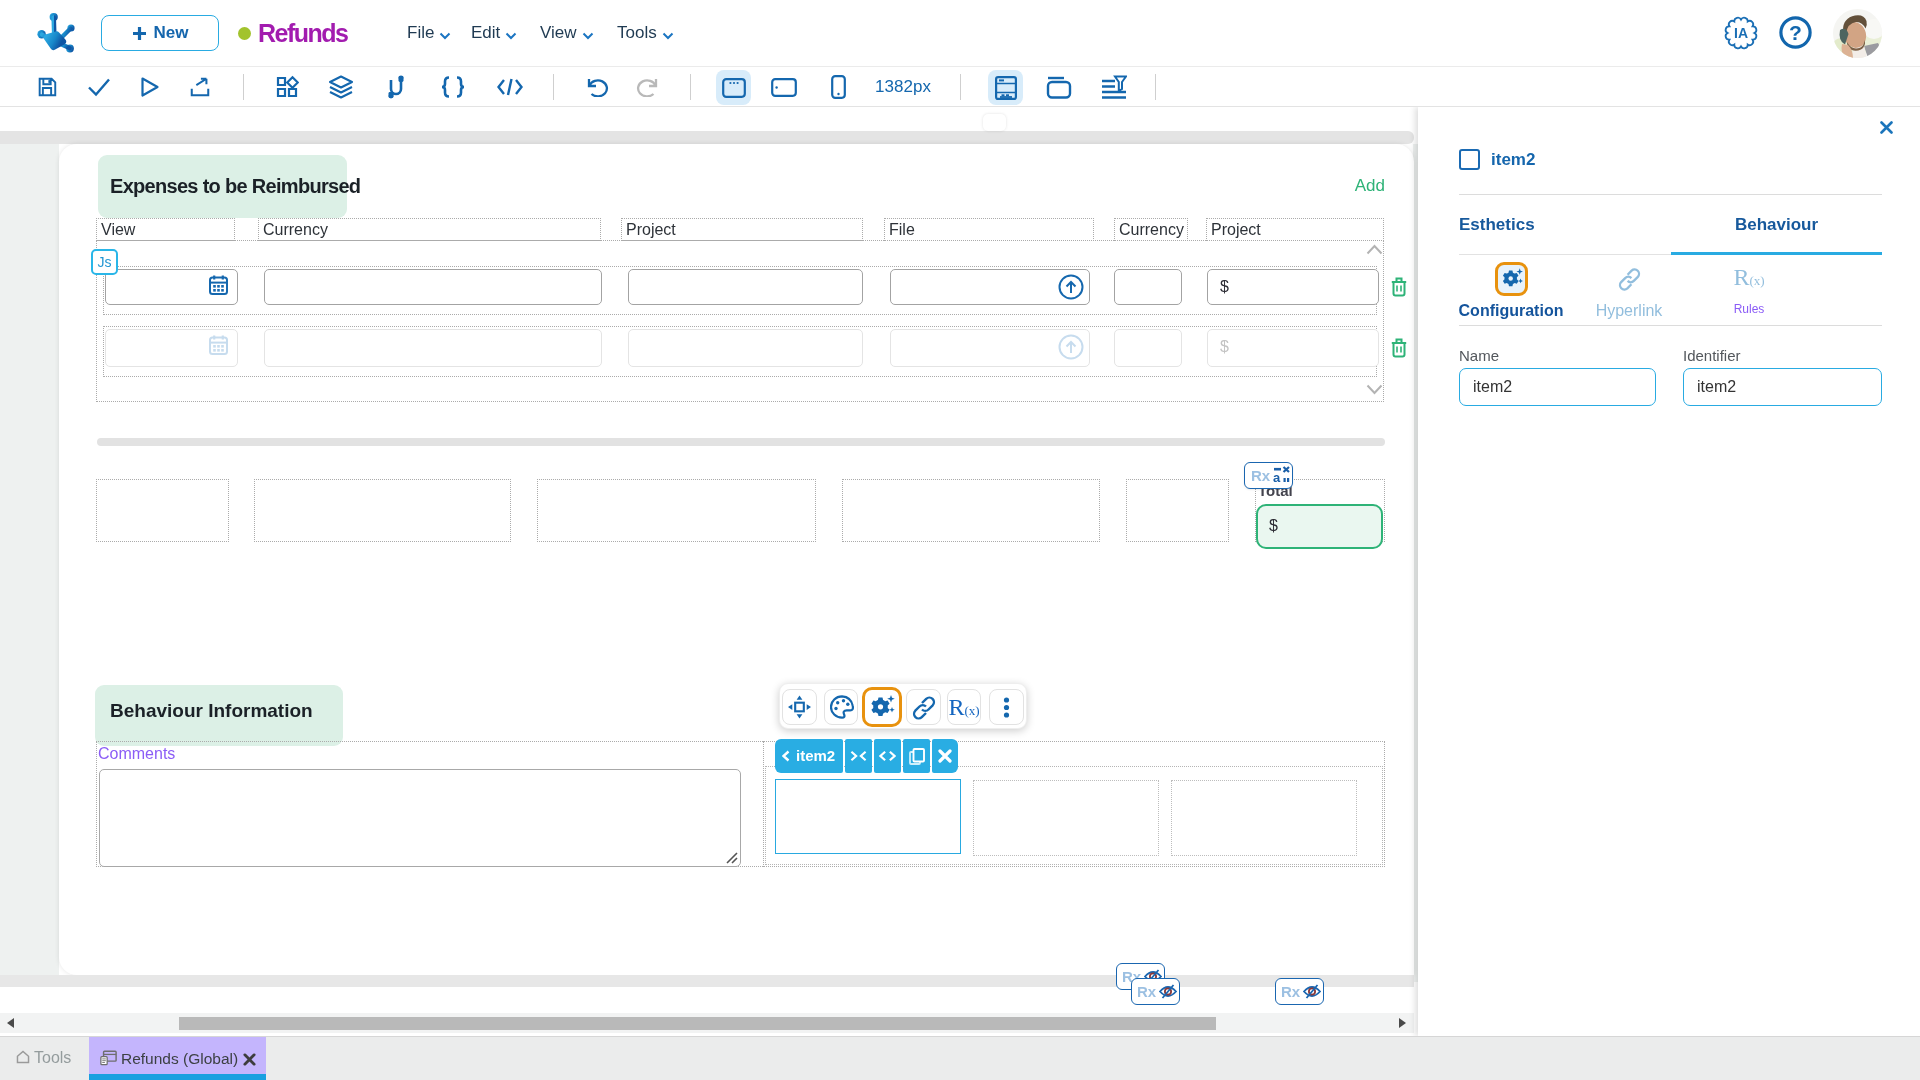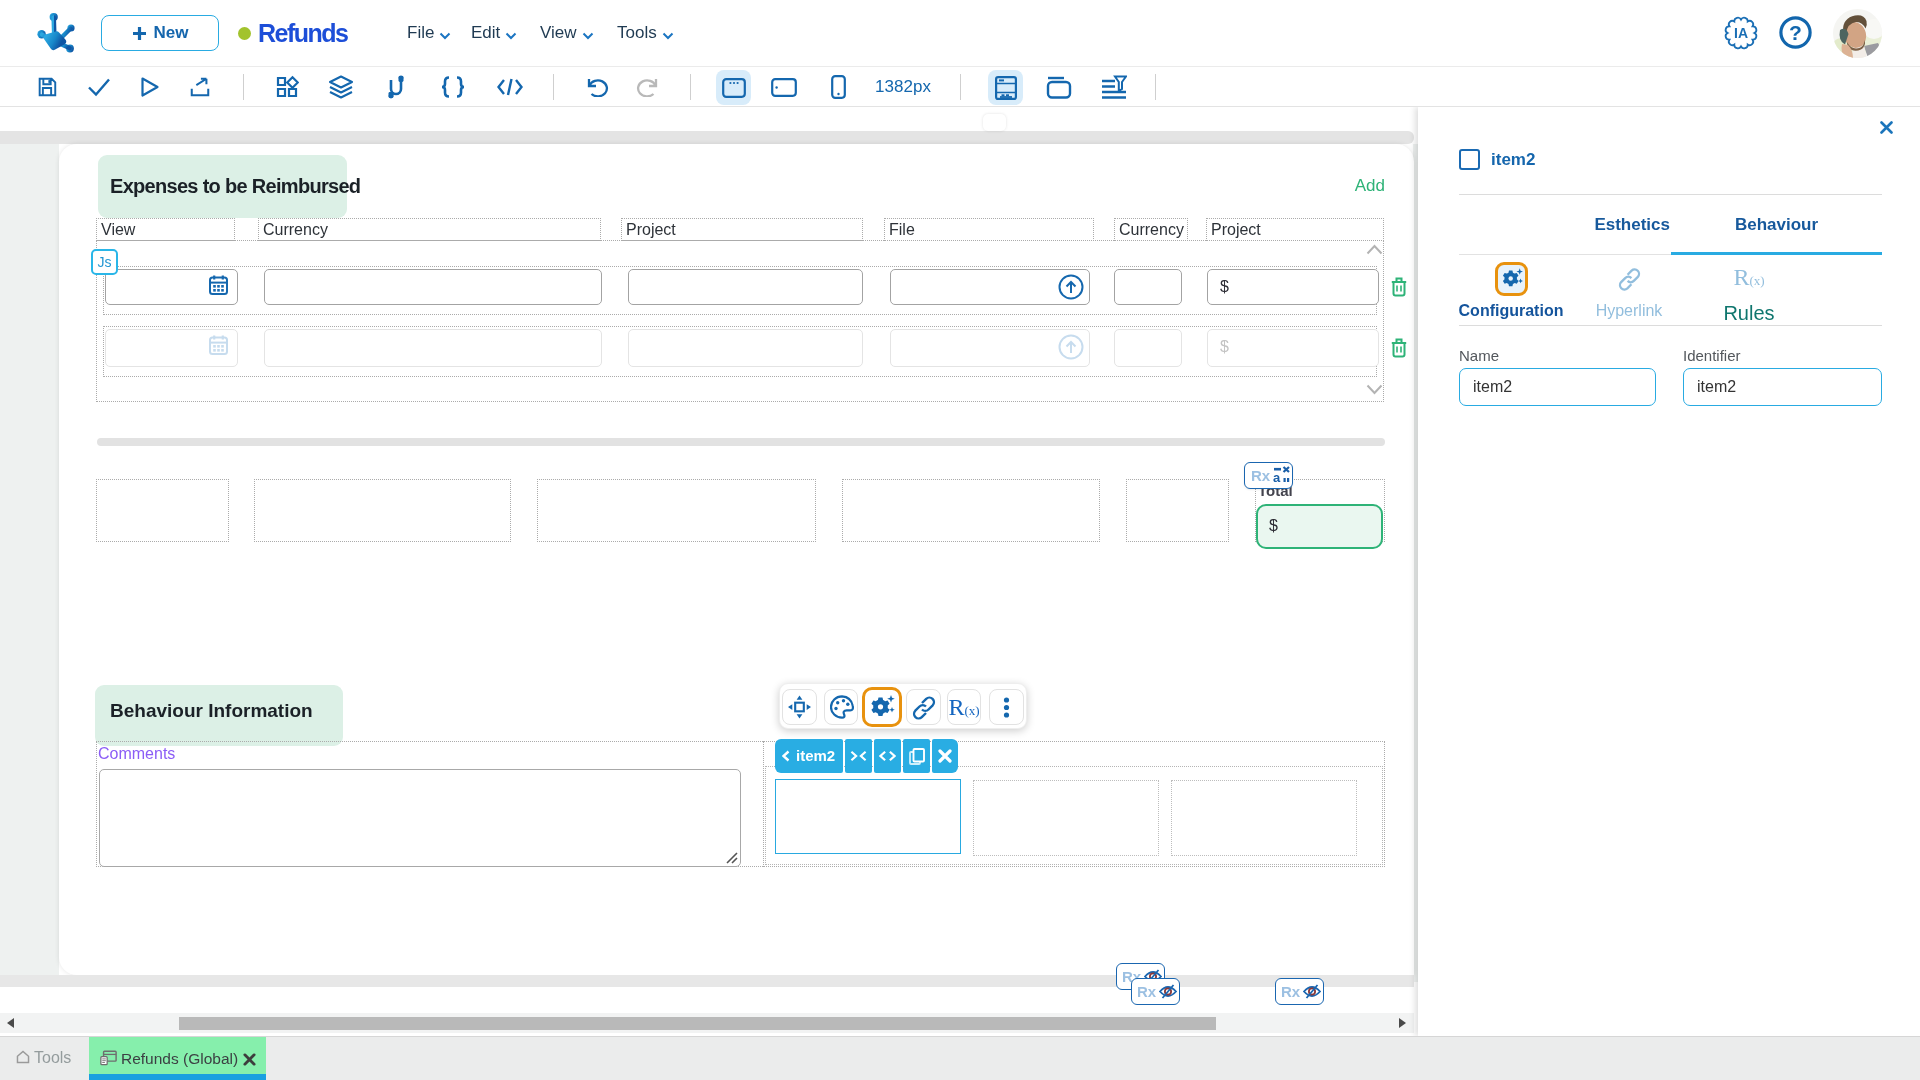--- a/index.html
+++ b/index.html
@@ -4,21 +4,21 @@
 <style>
   * { margin:0; padding:0; box-sizing:border-box; }
   html,body { width:1920px; height:1080px; overflow:hidden; background:#fff;
     font-family:"Liberation Sans", sans-serif; }
   .abs { position:absolute; }
   
   #topbar { position:absolute; left:0; top:0; width:1920px; height:66px; background:#fff; z-index:30; }
   #newbtn { position:absolute; left:101px; top:15px; width:118px; height:36px; border:1.5px solid #29abe2;
     border-radius:8px; background:#fff; color:#1566ad; font-weight:bold; font-size:17px;
     display:flex; align-items:center; justify-content:center; gap:7px; }
-  #apptitle { position:absolute; left:258px; top:19px; font-size:25px; font-weight:bold; color:#1d4ed8; letter-spacing:-1.5px; }
+  #apptitle { position:absolute; left:258px; top:19px; font-size:25px; font-weight:bold; color:#a21caf; letter-spacing:-1.5px; }
   .menu { position:absolute; top:23px; font-size:17px; color:#1f3a52; }
   .menu svg { vertical-align:-2px; margin-left:5px; }
   
   #toolbar2 { position:absolute; left:0; top:66px; width:1920px; height:41px; background:#fff;
     border-top:1px solid #ebebeb; border-bottom:1px solid #e3e3e3; z-index:30; }
   .tico { position:absolute; top:0; height:40px; display:flex; align-items:center; justify-content:center; }
   .tsep { position:absolute; top:7px; width:1px; height:26px; background:#cfcfcf; }
   .hl { background:#d8ecfa; border-radius:8px; }
   
   #canvas { position:absolute; left:0; top:107px; width:1418px; height:929px; background:#fff; overflow:hidden; }
@@ -511,21 +511,21 @@
     <div class="abs" style="left:179px;top:4px;width:1037px;height:13px;background:#b9b9b9"></div>
   </div>
 </div>
 <div id="panel">
   <svg class="abs" style="left:462px;top:14px" width="13" height="13" viewBox="0 0 13 13">
       <path d="M1.5 1.5 L11.5 11.5 M11.5 1.5 L1.5 11.5" stroke="#1b75bb" stroke-width="2.6" stroke-linecap="round"></path>
     </svg>
   <div class="abs" style="left:41px;top:42px;width:21px;height:21px;border:2.5px solid #1a6ab3;border-radius:3px;background:#fff"></div>
   <div class="abs" style="left:73px;top:43px;font-size:17px;font-weight:bold;color:#1566ad">item2</div>
   <div class="abs" style="left:41px;top:87px;width:423px;height:1px;background:#dcdcdc"></div>
-  <div class="abs" style="left:41px;top:108px;width:211px;text-align:right;font-size:17px;font-weight:bold;color:#17599c">Esthetics</div>
+  <div class="abs" style="left:41px;top:108px;width:211px;text-align:left;font-size:17px;font-weight:bold;color:#17599c">Esthetics</div>
   <div class="abs" style="left:253px;top:108px;width:211px;text-align:center;font-size:17px;font-weight:bold;color:#17599c">Behaviour</div>
   <div class="abs" style="left:41px;top:147px;width:423px;height:1px;background:#e2e2e2"></div>
   <div class="abs" style="left:253px;top:145px;width:211px;height:3px;background:#29abe2"></div>
 
   <div class="abs" style="left:77px;top:155px;width:33px;height:34px;border:3px solid #e8920e;border-radius:9px;background:#e7f2fb">
     <svg class="abs" style="left:2px;top:2px" width="24" height="24" viewBox="0 0 28 27">
       <g fill="#1467ae">
           <path d="M10.5 3.5 h4 l0.6 2.6 a6.5 6.5 0 0 1 2 1.1 l2.5 -0.8 2 3.4 -1.9 1.8 a6.5 6.5 0 0 1 0 2.3 l1.9 1.8 -2 3.4 -2.5 -0.8 a6.5 6.5 0 0 1 -2 1.1 l-0.6 2.6 h-4 l-0.6 -2.6 a6.5 6.5 0 0 1 -2 -1.1 l-2.5 0.8 -2 -3.4 1.9 -1.8 a6.5 6.5 0 0 1 0 -2.3 l-1.9 -1.8 2 -3.4 2.5 0.8 a6.5 6.5 0 0 1 2 -1.1 Z"></path>
         </g>
       <circle cx="12.5" cy="12.8" r="2.6" fill="#e7f2fb"></circle>
@@ -535,33 +535,33 @@
   </div>
   <svg class="abs" style="left:200px;top:161px" width="23" height="23" viewBox="0 0 24 24">
       <g fill="none" stroke="#92bedd" stroke-width="2.4">
         <path d="M10 7 l4.2 -4.2 a4.6 4.6 0 0 1 6.5 6.5 L16.5 13.5 a4.6 4.6 0 0 1 -6.5 0"></path>
         <path d="M14 17 l-4.2 4.2 a4.6 4.6 0 0 1 -6.5 -6.5 L7.5 10.5 a4.6 4.6 0 0 1 6.5 0"></path>
       </g>
     </svg>
   <div class="abs" style="left:311px;top:157px;width:40px;text-align:center;font-family:'Liberation Serif',serif;color:#92bedd;font-size:24px">R<span style="font-size:13px">(x)</span></div>
   <div class="abs" style="left:23px;top:195px;width:140px;text-align:center;font-size:16px;font-weight:bold;color:#14549c">Configuration</div>
   <div class="abs" style="left:141px;top:195px;width:140px;text-align:center;font-size:16px;color:#92bedd">Hyperlink</div>
-  <div class="abs" style="left:261px;top:195px;width:140px;text-align:center;font-size:20px;color:#0f766e">Rules</div>
+  <div class="abs" style="left:261px;top:195px;width:140px;text-align:center;font-size:12px;color:#8b5cf6">Rules</div>
   <div class="abs" style="left:41px;top:218px;width:423px;height:1px;background:#dcdcdc"></div>
   <div class="abs" style="left:41px;top:240px;font-size:15px;color:#53575c">Name</div>
   <div class="pinp" style="left:41px;top:261px;width:197px">item2</div>
   <div class="abs" style="left:265px;top:240px;font-size:15px;color:#53575c">Identifier</div>
   <div class="pinp" style="left:265px;top:261px;width:199px">item2</div>
 </div>
 <div id="tabbar">
   <svg class="abs" style="left:16px;top:13px" width="14" height="14" viewBox="0 0 19 18">
       <path d="M2 8 L9.5 1.5 L17 8 V16.5 H2 Z" fill="none" stroke="#9a9a9a" stroke-width="2"></path>
     </svg>
   <div class="abs" style="left:34px;top:12px;font-size:16px;color:#949c9d">Tools</div>
-  <div class="abs" style="left:89px;top:0;width:177px;height:44px;background:#86efac">
+  <div class="abs" style="left:89px;top:0;width:177px;height:44px;background:#c4b5fd">
     <svg class="abs" style="left:11px;top:13px" width="17" height="16" viewBox="0 0 19 17">
         <rect x="4" y="1" width="14" height="11" rx="1" fill="none" stroke="#6e6e6e" stroke-width="1.6"></rect>
         <path d="M4 4.5 h14" stroke="#6e6e6e" stroke-width="1.4"></path>
         <rect x="1" y="7" width="7" height="9" rx="1" fill="#fff" stroke="#6e6e6e" stroke-width="1.4"></rect>
         <path d="M2.5 9.5 h4 M2.5 11.5 h4 M2.5 13.5 h3" stroke="#6e6e6e" stroke-width="1"></path>
       </svg>
     <div class="abs" style="left:32px;top:13px;font-size:15.5px;color:#3c4043;white-space:nowrap">Refunds (Global)</div>
     <svg class="abs" style="left:154px;top:16px" width="13" height="13" viewBox="0 0 14 14">
         <path d="M2 2 L12 12 M12 2 L2 12" stroke="#3d3d3d" stroke-width="3" stroke-linecap="round"></path>
       </svg>

